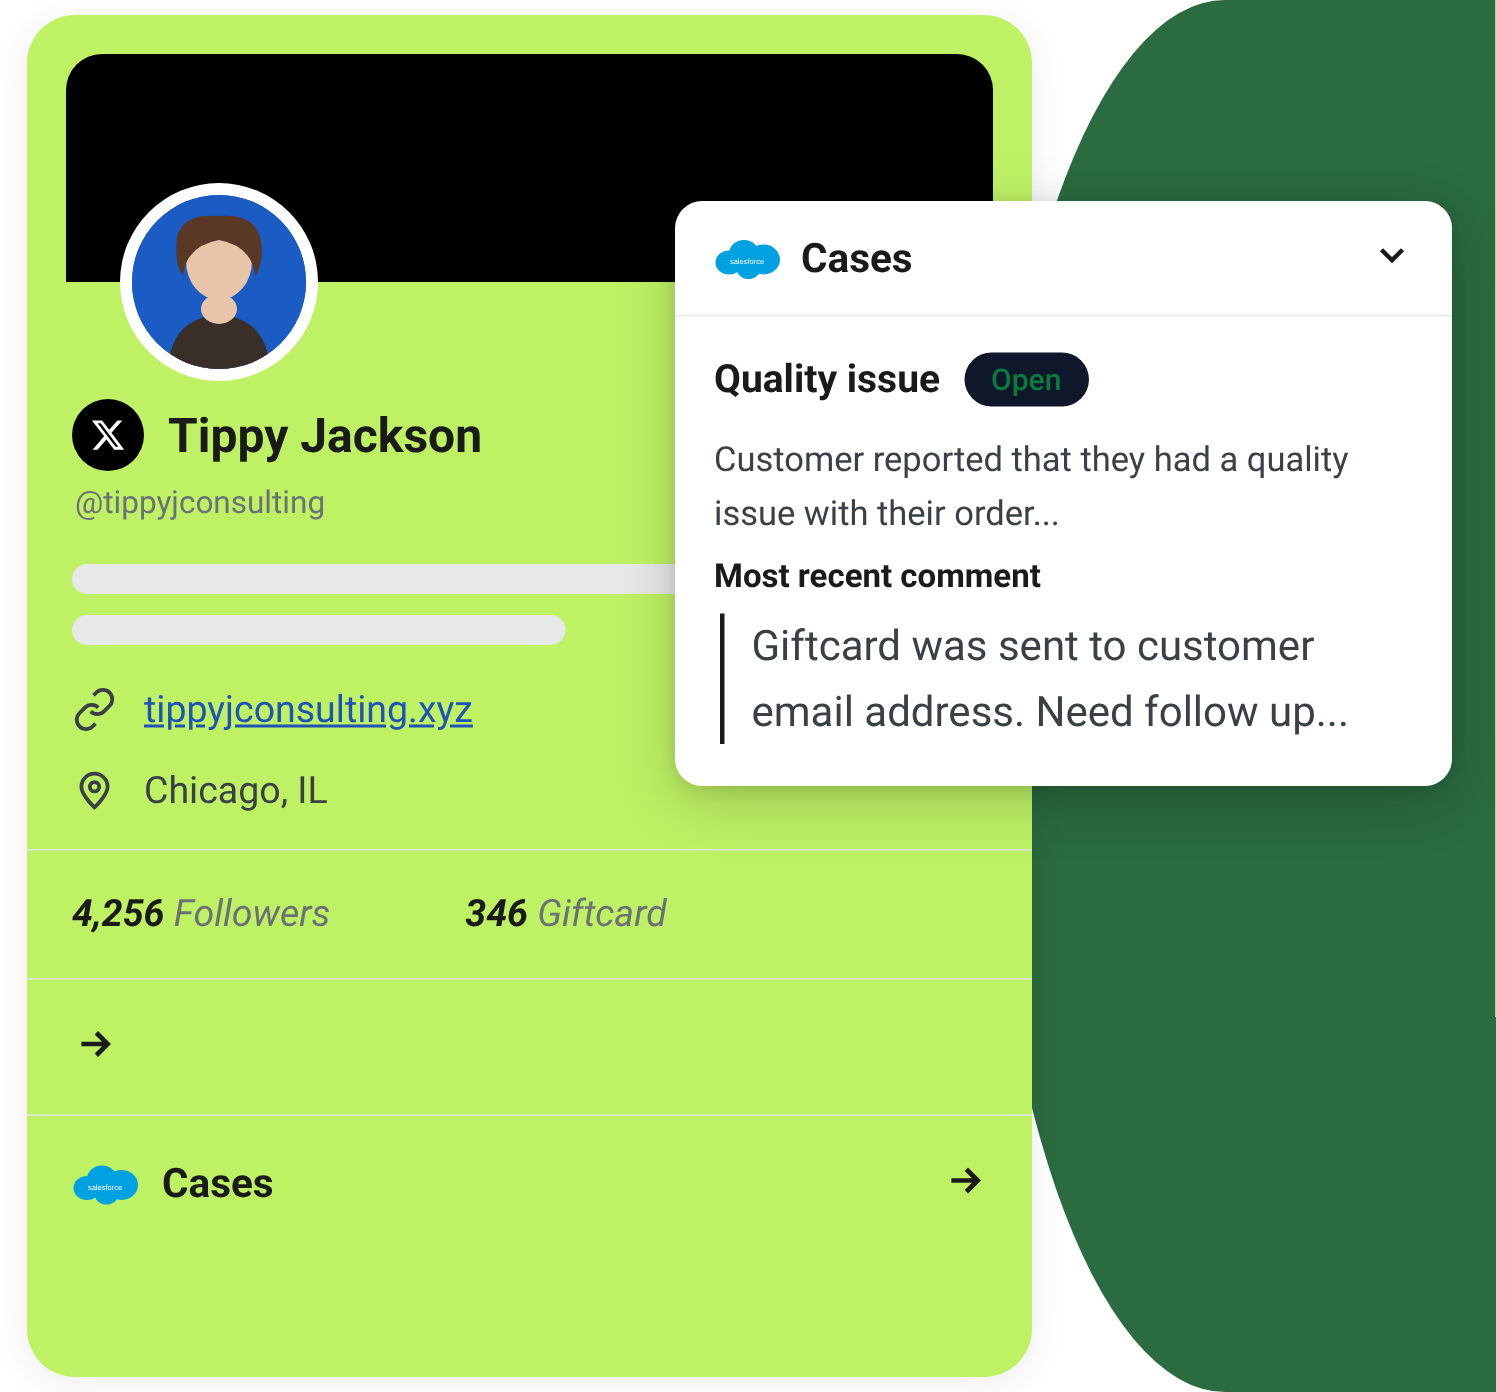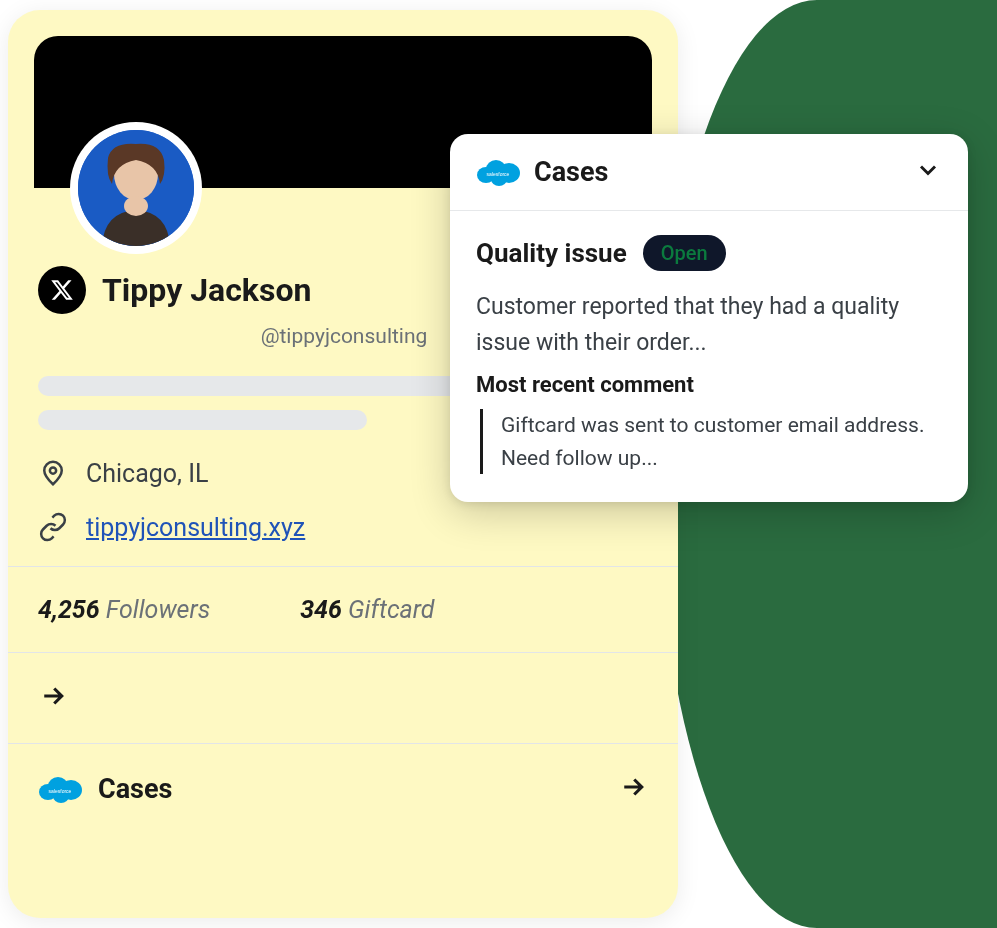--- a/index.html
+++ b/index.html
@@ -27,29 +27,28 @@
       width: 340px;
       height: 928px;
       background: #2a6b3f;
       border-radius: 160px 0 0 160px / 464px 0 0 464px;
       z-index: 0;
     }
     
     .profile-card {
       position: absolute;
       top: 10px;
-      left: 8px;
+      left: 18px;
       width: 670px;
       height: 908px;
-      background: #fef9c3;
+      background: #bef264;
       border-radius: 32px;
       box-shadow: 0 4px 24px rgba(0,0,0,0.08);
       z-index: 1;
       overflow: hidden;
-      text-align: center;
     }
     .hero-banner {
       margin: 26px 26px 0 26px;
       height: 152px;
       background: #000;
       border-radius: 24px 24px 0 0;
       position: relative;
     }
     .avatar-wrap {
       position: absolute;
@@ -254,21 +253,21 @@
     .comment-label {
       font-size: 22px;
       font-weight: 700;
       color: #1a1a1a;
       margin-bottom: 12px;
     }
     .comment-body {
       border-left: 3px solid #1a1a1a;
       padding-left: 18px;
       margin-left: 4px;
-      font-size: 21px;
+      font-size: 28px;
       color: #3a4046;
       line-height: 1.55;
     }
     .chevron-icon {
       color: #1a1a1a;
     }
   </style>
 </head>
 <body>
 
@@ -301,35 +300,35 @@
       <div class="handle">@tippyjconsulting</div>
 
       <div class="skeleton-bars">
         <div class="skeleton-bar long"></div>
         <div class="skeleton-bar short"></div>
       </div>
 
       <div class="info-row">
         <span class="info-icon">
           <svg viewBox="0 0 24 24" fill="none" stroke="currentColor" stroke-width="2" width="30" height="30">
-              <path d="M12 21s-7-6.5-7-11a7 7 0 1 1 14 0c0 4.5-7 11-7 11z"></path>
-              <circle cx="12" cy="10" r="2.5"></circle>
+              <path d="M10 13a5 5 0 0 0 7.07 0l3-3a5 5 0 0 0-7.07-7.07l-1.5 1.5"></path>
+              <path d="M14 11a5 5 0 0 0-7.07 0l-3 3a5 5 0 0 0 7.07 7.07l1.5-1.5"></path>
             </svg>
         </span>
-        <span class="info-text">Chicago, IL</span>
+        <a href="#" class="info-text info-link">tippyjconsulting.xyz</a>
       </div>
 
       <div class="info-row">
         <span class="info-icon">
           <svg viewBox="0 0 24 24" fill="none" stroke="currentColor" stroke-width="2" width="30" height="30">
-              <path d="M10 13a5 5 0 0 0 7.07 0l3-3a5 5 0 0 0-7.07-7.07l-1.5 1.5"></path>
-              <path d="M14 11a5 5 0 0 0-7.07 0l-3 3a5 5 0 0 0 7.07 7.07l1.5-1.5"></path>
+              <path d="M12 21s-7-6.5-7-11a7 7 0 1 1 14 0c0 4.5-7 11-7 11z"></path>
+              <circle cx="12" cy="10" r="2.5"></circle>
             </svg>
         </span>
-        <a href="#" class="info-text info-link">tippyjconsulting.xyz</a>
+        <span class="info-text">Chicago, IL</span>
       </div>
 
       <div class="stats-row">
         <div class="stat">
           <strong>4,256</strong>
           <span> </span>
           <span>Followers</span>
         </div>
         <div class="stat">
           <strong>346</strong>

